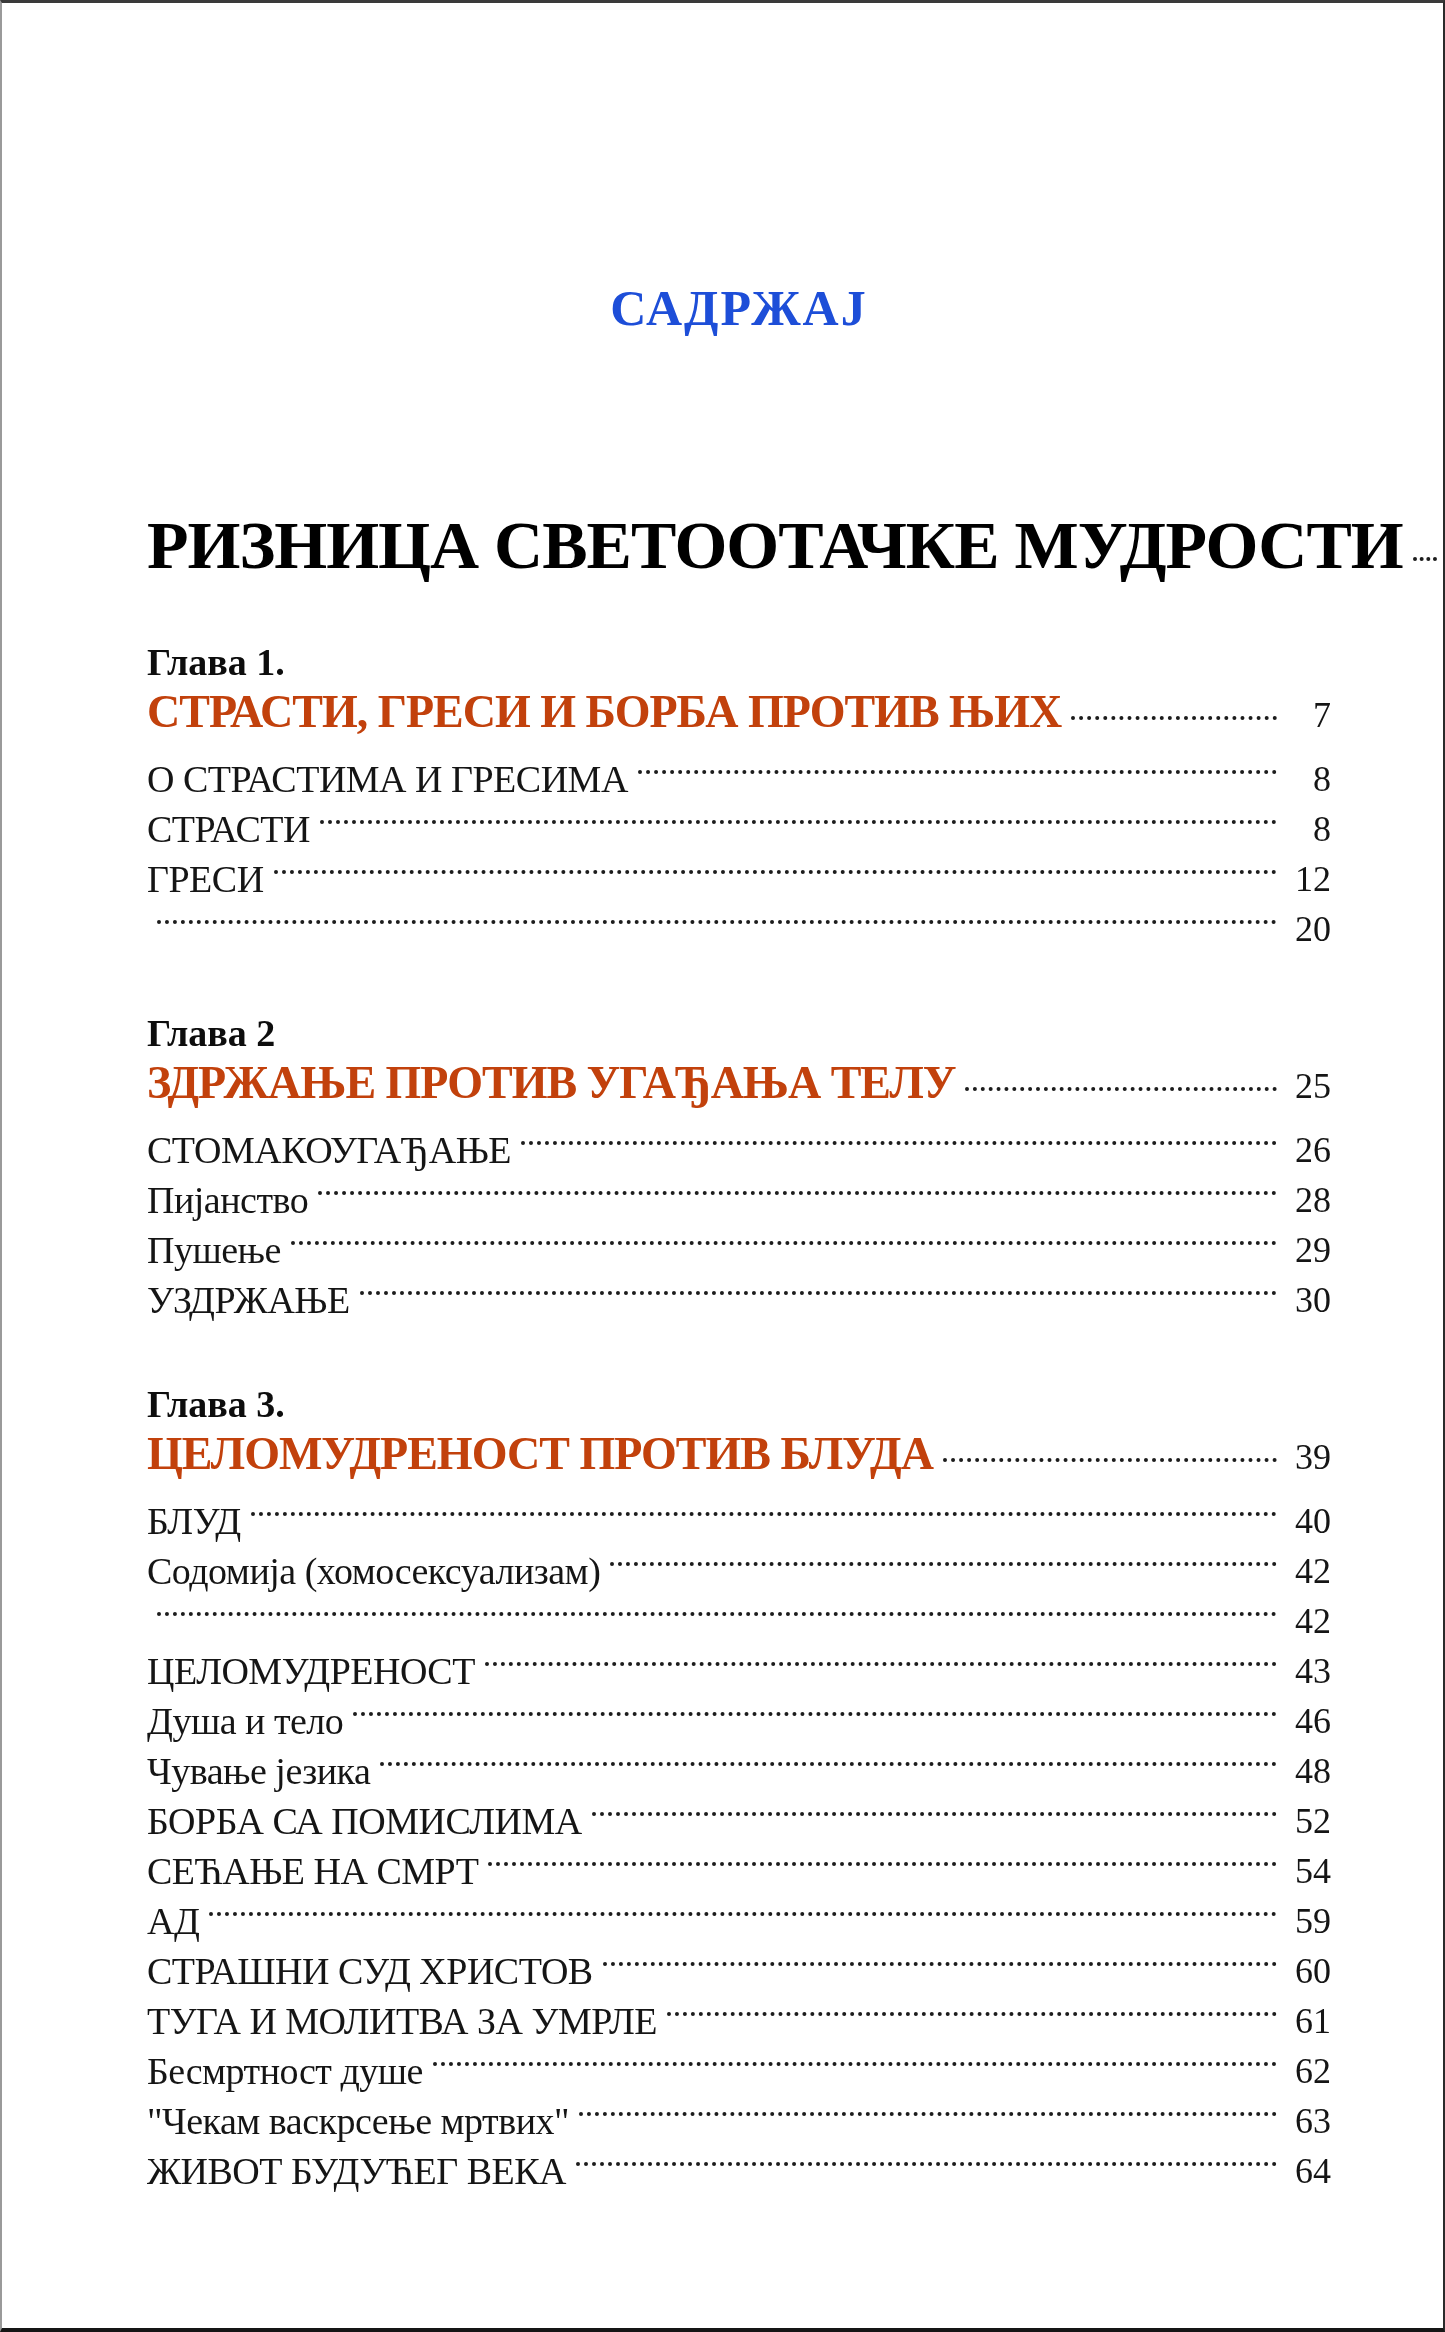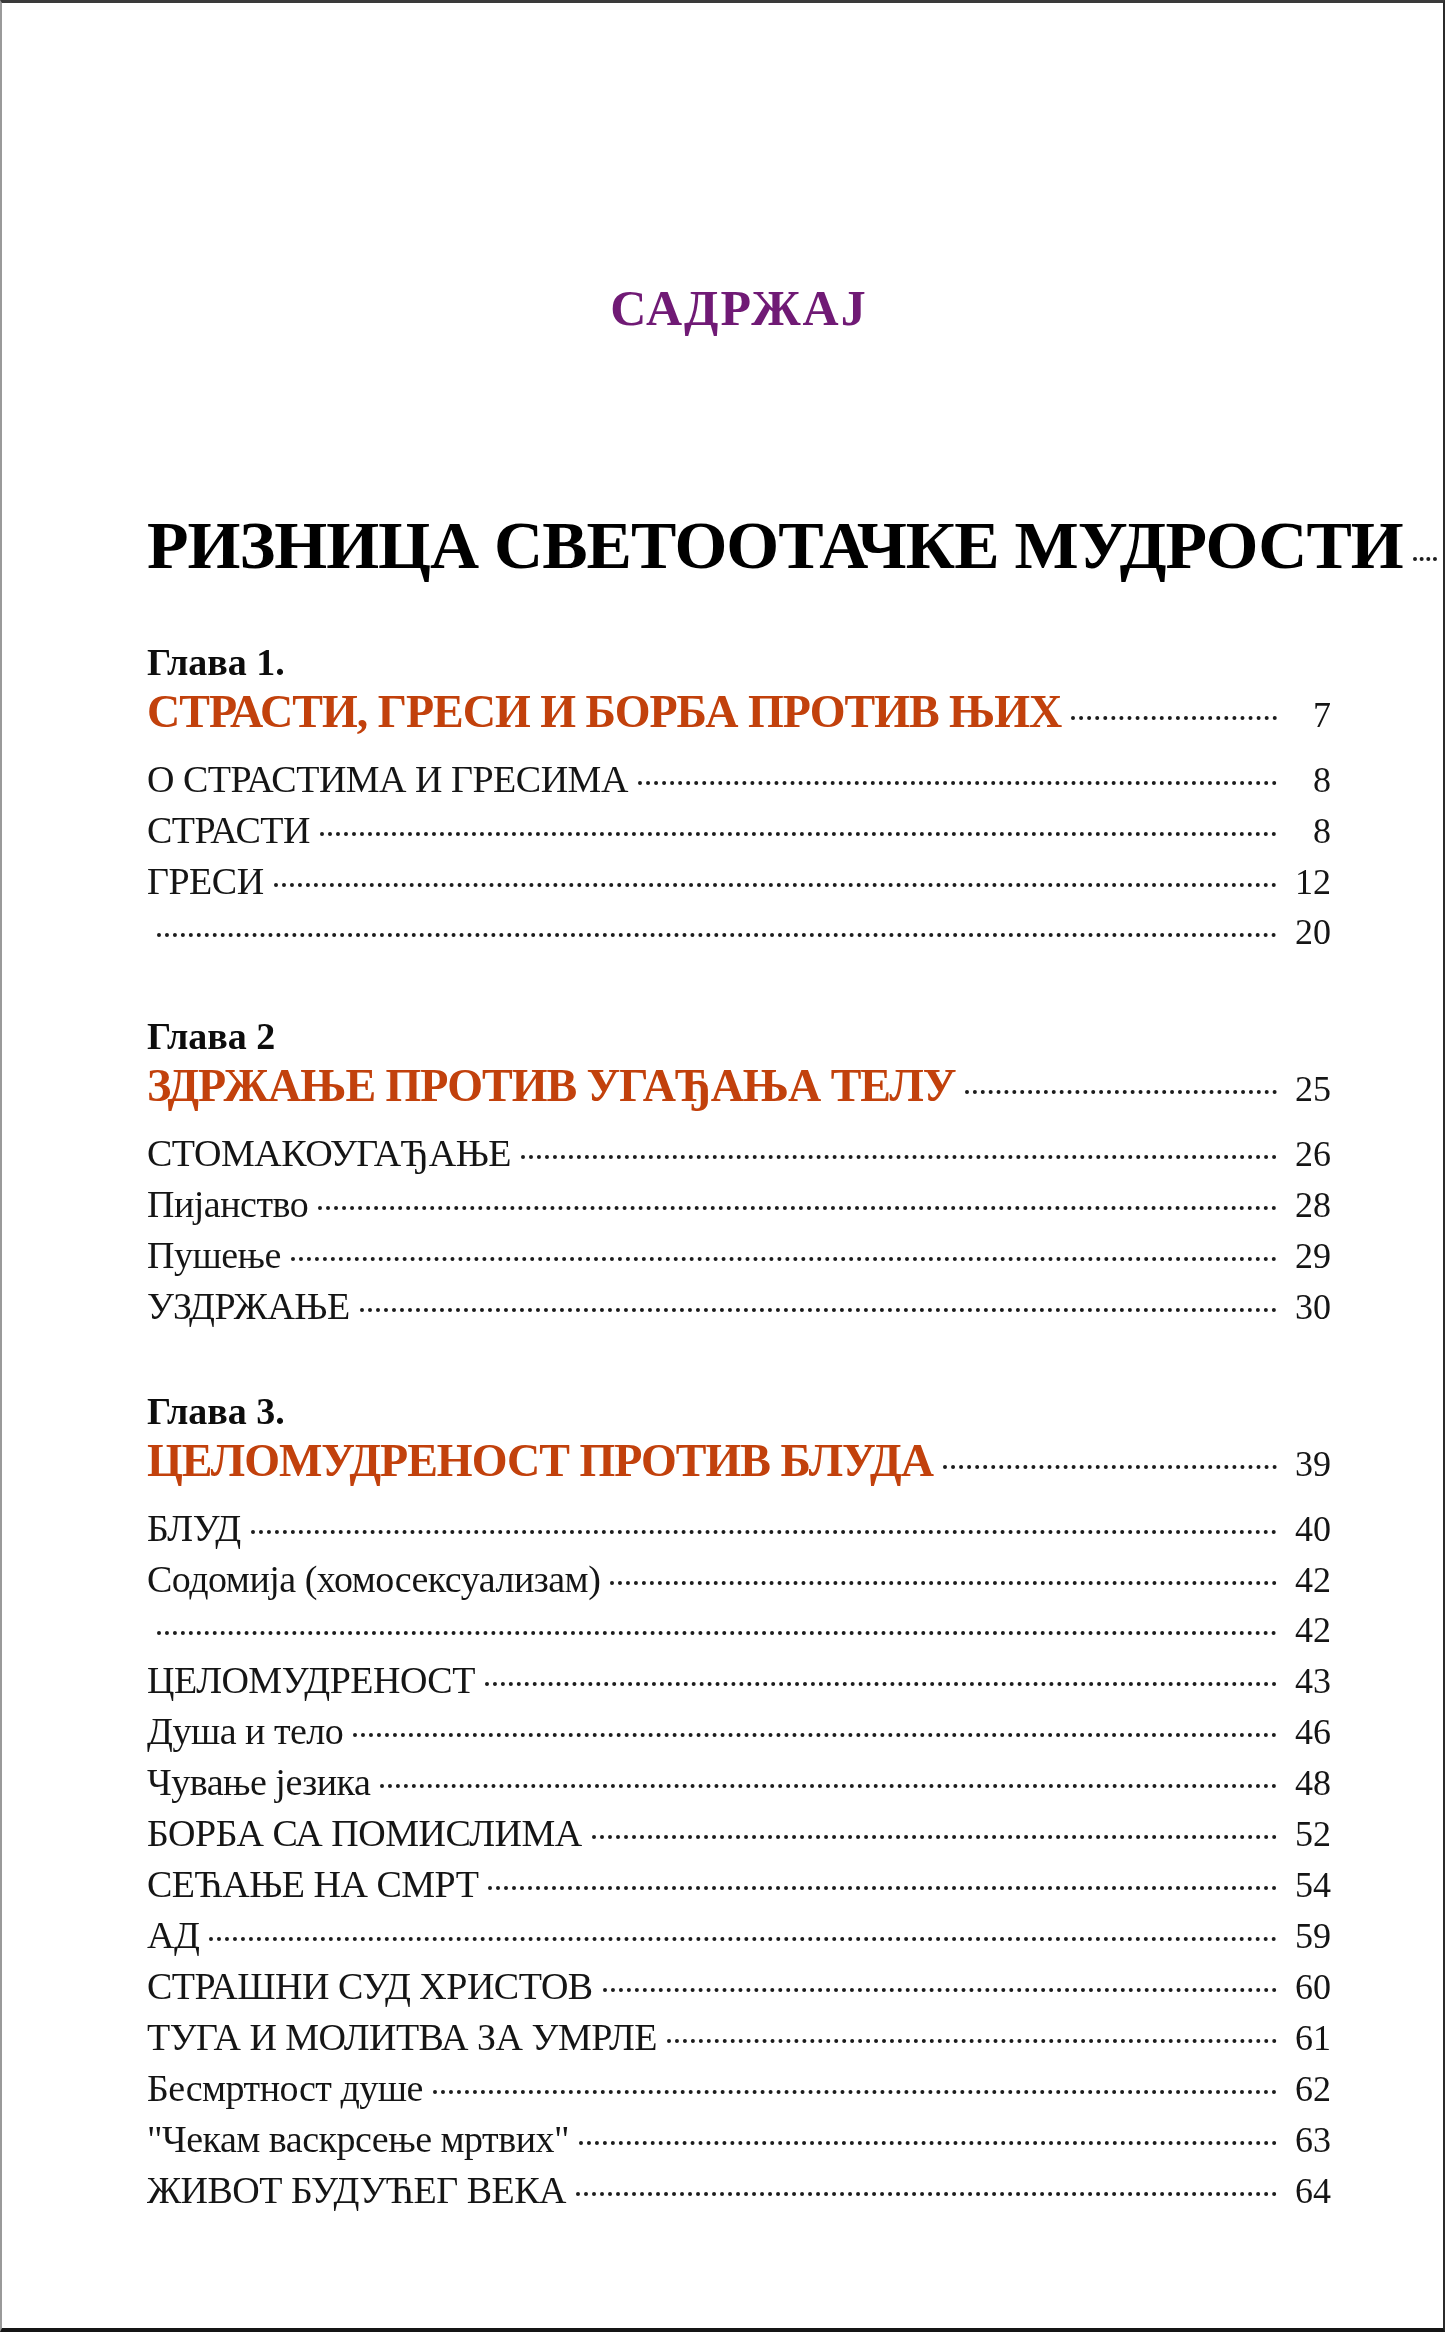--- a/index.html
+++ b/index.html
@@ -21,21 +21,21 @@
     overflow: hidden;
     font-family: "Liberation Serif", "DejaVu Serif", serif;
     color: #151515;
   }
   .doc-title {
     text-align: center;
     font-size: 50px;
     font-weight: bold;
     line-height: 50px;
     letter-spacing: 2px;
-    color: #701a75;
+    color: #1d4ed8;
   }
   .row {
     display: flex;
     align-items: baseline;
   }
   .label { white-space: nowrap; }
   .leader {
     flex: 1 1 auto;
     min-width: 24px;
     border-bottom: 4px dotted #1c1c1c;
@@ -68,21 +68,21 @@
   .chapter-title {
     line-height: 50px;
     margin-bottom: 14px;
   }
   .chapter-title .label {
     font-size: 46px;
     font-weight: bold;
     letter-spacing: -1px;
     color: #c2410c;
   }
-  .entry { line-height: 50px; }
+  .entry { line-height: 50px; align-items: center; }
   .entry .label {
     font-size: 38px;
     letter-spacing: -0.5px;
   }
 </style>
 </head>
 <body>
 
 <div class="page">
 

